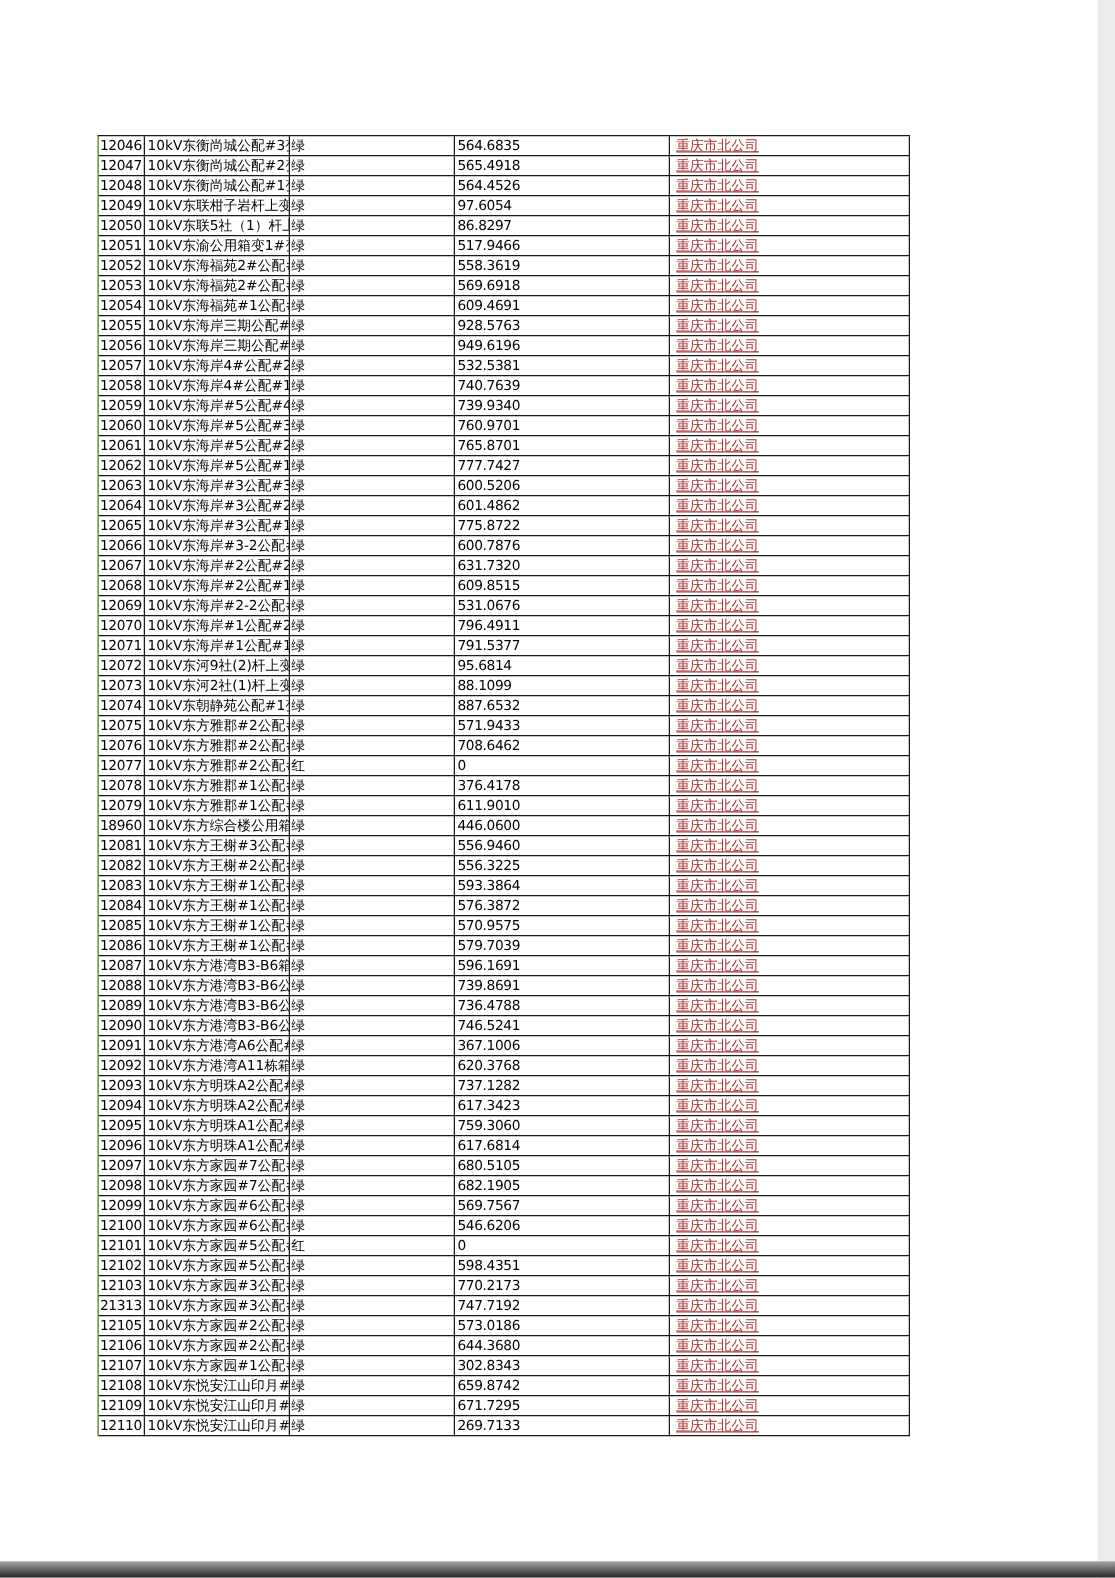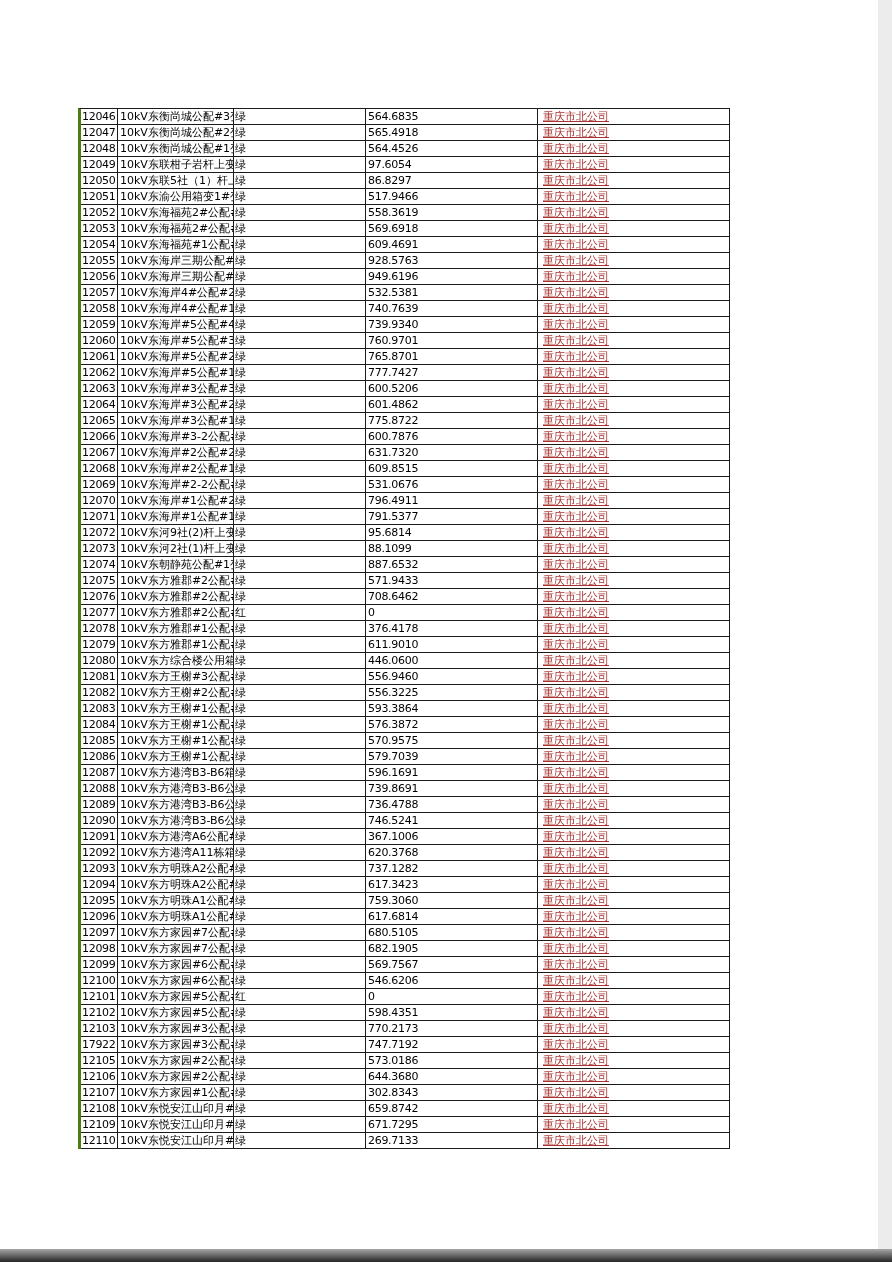--- a/index.html
+++ b/index.html
@@ -10,21 +10,21 @@
     overflow: hidden;
     font-family: "DejaVu Sans", "Liberation Sans", sans-serif;
     color: #000;
   }
   .page { position: absolute; inset: 0; }
   .data-table {
     position: absolute;
     left: 78px; top: 108px;
     width: 649px;
     border-top: 1px solid #1b1b1b;
-    border-left: 3px solid #4d7c0f;
+    border-left: 1px solid #4d7c0f;
     box-sizing: content-box;
     background: #fff;
   }
   .row {
     display: grid;
     grid-template-columns: 37px 116px 132px 172px 192px;
     height: 16px;
   }
   .cell {
     border-right: 1px solid #1b1b1b;
@@ -292,21 +292,21 @@
         <div class="cell c-company"><span class="company-link" style="color: rgb(170, 51, 51);">重庆市北公司</span></div>
       </div>
       <div class="row">
         <div class="cell c-id">12079</div>
         <div class="cell c-name">10kV东方雅郡#1公配#1变</div>
         <div class="cell c-status">绿</div>
         <div class="cell c-value">611.9010</div>
         <div class="cell c-company"><span class="company-link" style="color: rgb(170, 51, 51);">重庆市北公司</span></div>
       </div>
       <div class="row">
-        <div class="cell c-id">12080</div>
+        <div class="cell c-id">18960</div>
         <div class="cell c-name">10kV东方综合楼公用箱变</div>
         <div class="cell c-status">绿</div>
         <div class="cell c-value">446.0600</div>
         <div class="cell c-company"><span class="company-link" style="color: rgb(170, 51, 51);">重庆市北公司</span></div>
       </div>
       <div class="row">
         <div class="cell c-id">12081</div>
         <div class="cell c-name">10kV东方王榭#3公配#1变</div>
         <div class="cell c-status">绿</div>
         <div class="cell c-value">556.9460</div>
@@ -460,21 +460,21 @@
         <div class="cell c-company"><span class="company-link" style="color: rgb(170, 51, 51);">重庆市北公司</span></div>
       </div>
       <div class="row">
         <div class="cell c-id">12103</div>
         <div class="cell c-name">10kV东方家园#3公配#2变</div>
         <div class="cell c-status">绿</div>
         <div class="cell c-value">770.2173</div>
         <div class="cell c-company"><span class="company-link" style="color: rgb(170, 51, 51);">重庆市北公司</span></div>
       </div>
       <div class="row">
-        <div class="cell c-id">17922</div>
+        <div class="cell c-id">21313</div>
         <div class="cell c-name">10kV东方家园#3公配#1变</div>
         <div class="cell c-status">绿</div>
         <div class="cell c-value">747.7192</div>
         <div class="cell c-company"><span class="company-link" style="color: rgb(170, 51, 51);">重庆市北公司</span></div>
       </div>
       <div class="row">
         <div class="cell c-id">12105</div>
         <div class="cell c-name">10kV东方家园#2公配#2变</div>
         <div class="cell c-status">绿</div>
         <div class="cell c-value">573.0186</div>

